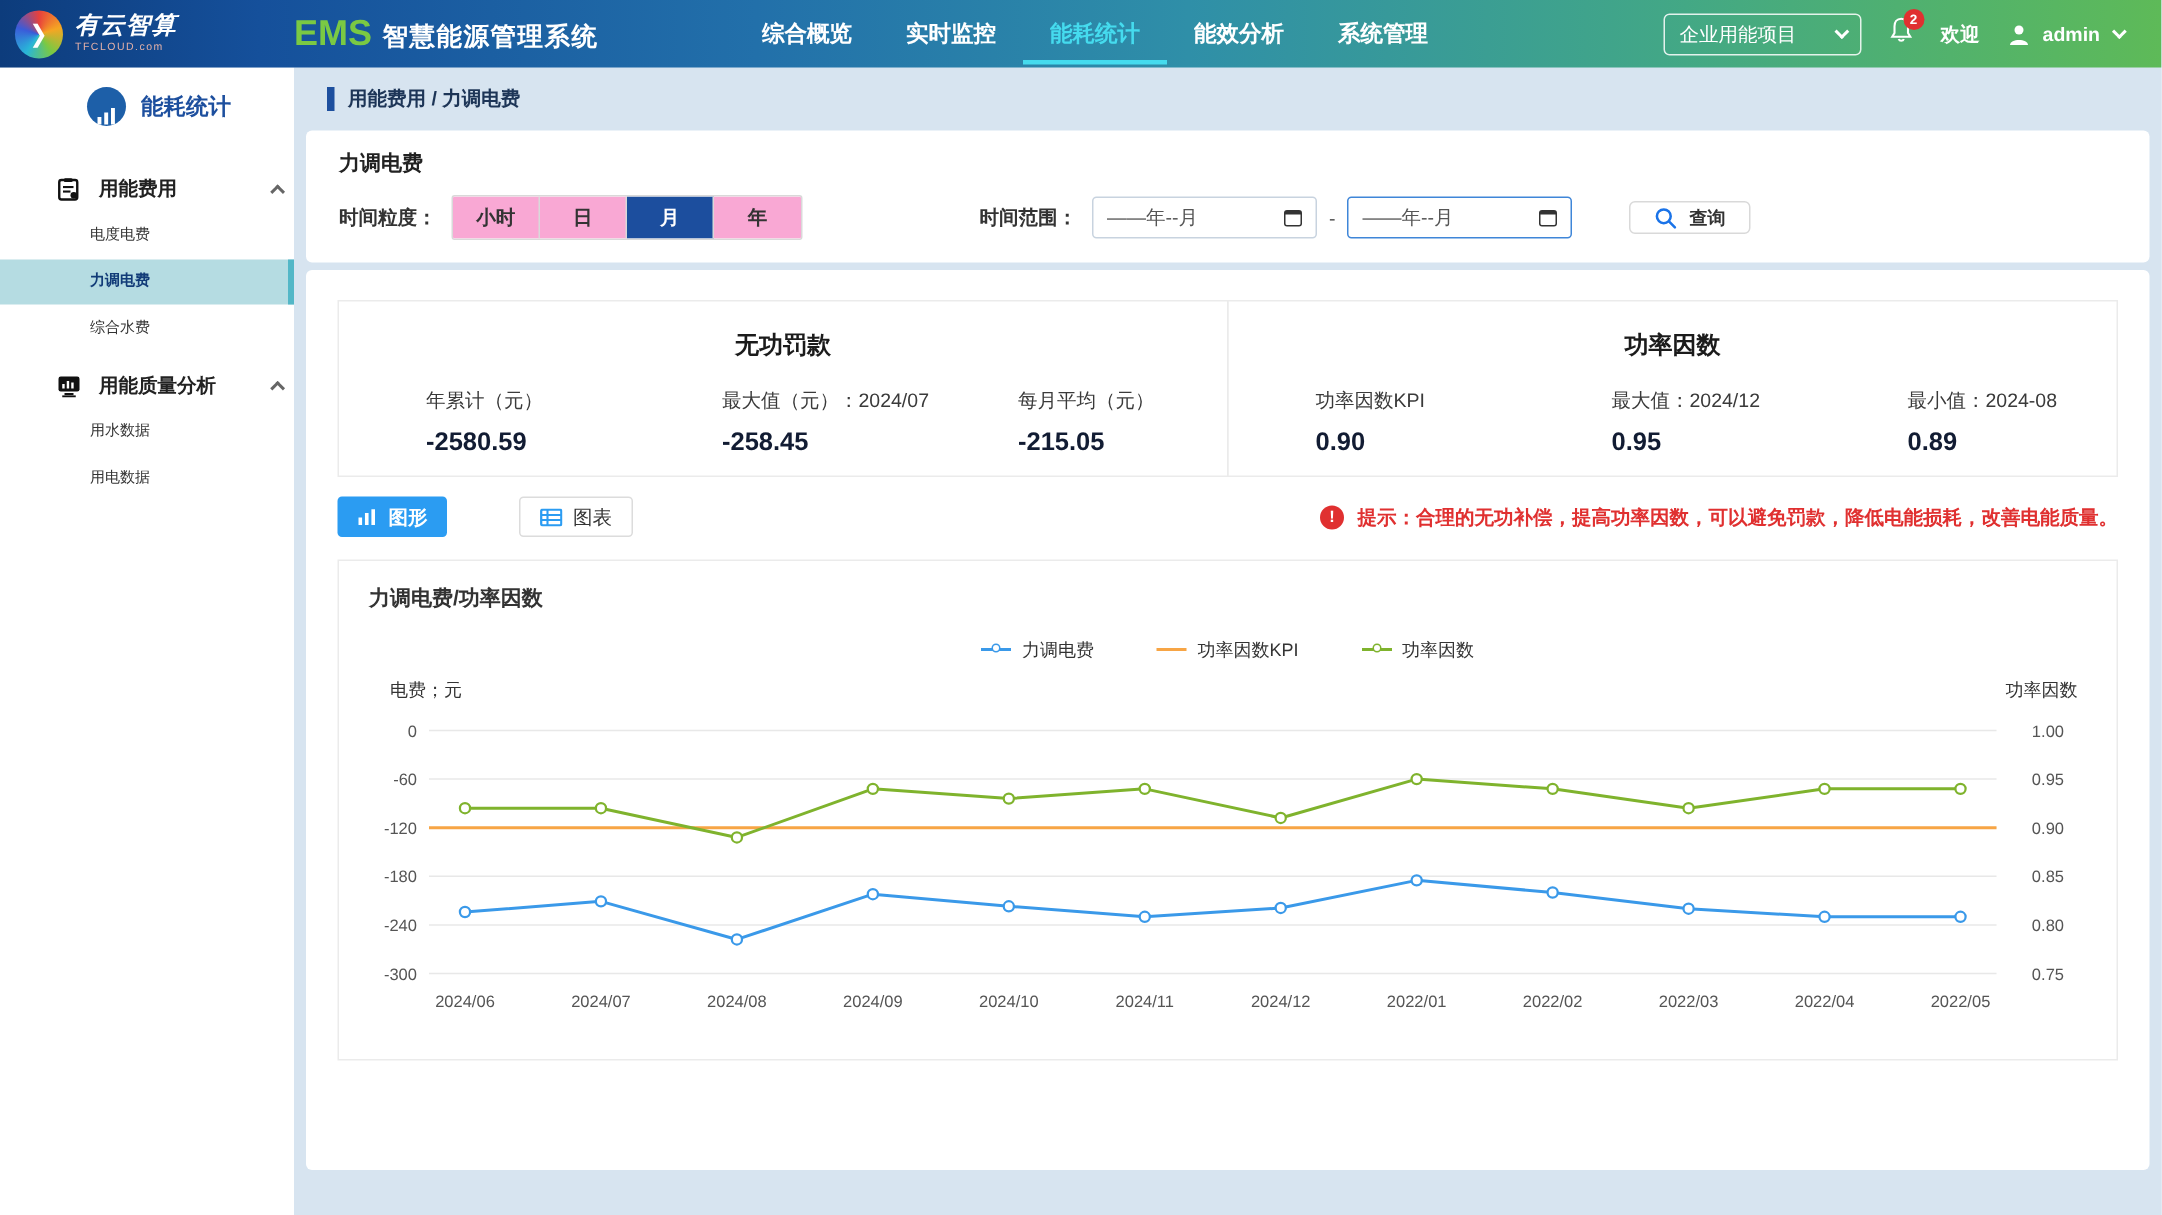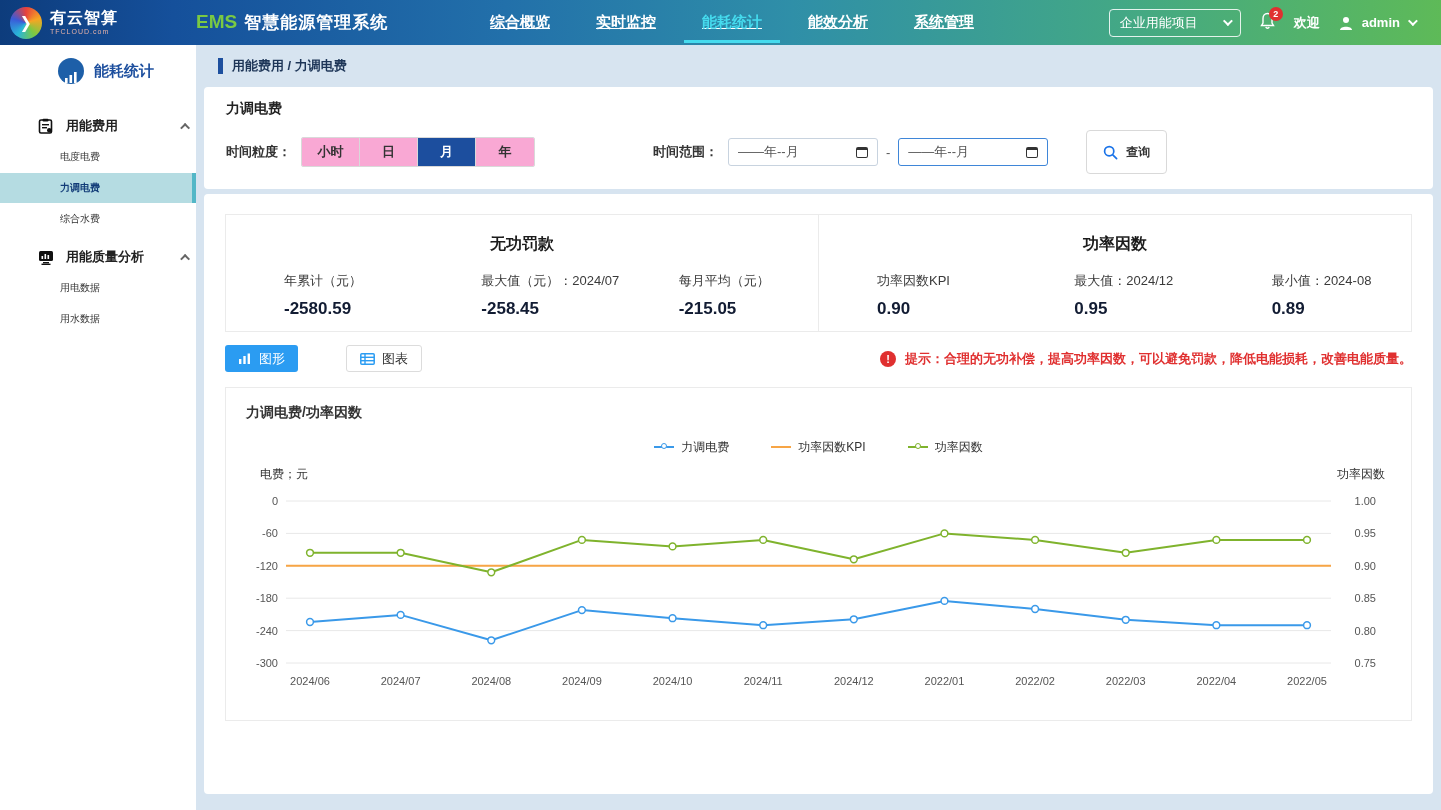--- a/index.html
+++ b/index.html
@@ -9,26 +9,26 @@
   
   .header { height:45px; display:flex; align-items:center;
     background:linear-gradient(90deg,#0d3c7c 0%,#15509b 12%,#2270aa 35%,#2f8fa8 55%,#43a885 78%,#5eba58 100%);
     color:#fff; position:relative; z-index:5; }
   .logo-area { width:196px; display:flex; align-items:center; padding-left:10px; flex:none; }
   .logo-circle { width:32px; height:32px; border-radius:50%;
     background:conic-gradient(#e8413c,#f5a623,#7ac943,#29b6d8,#3a5bd9,#e8413c);
     display:flex; align-items:center; justify-content:center; margin-right:8px; flex:none;}
   .logo-circle .glyph { color:#fff; font-weight:bold; font-size:16px; transform:scaleX(.9); }
   .logo-text-wrap { line-height:1; }
-  .logo-text { font-size:16px; font-weight:bold; letter-spacing:1px; }
+  .logo-text { font-size:16px; font-weight:bold; letter-spacing:1px;font-style:italic; }
   .logo-sub { font-size:7px; color:#e2b0a8; letter-spacing:1px; margin-top:2px; }
   .brand { display:flex; align-items:baseline; white-space:nowrap; }
-  .brand-ems { color:#7ac943; font-size:19px; font-weight:bold; margin-right:7px; }
+  .brand-ems { color:#7ac943; font-size:24px; font-weight:bold; margin-right:7px; }
   .brand-title { font-size:17px; font-weight:bold; letter-spacing:1px; }
-  .nav { display:flex; margin-left:auto; margin-right:auto; gap:10px; position:absolute; left:472px;text-decoration:underline; }
+  .nav { display:flex; margin-left:auto; margin-right:auto; gap:0; position:absolute; left:490px; }
   .nav-item { font-size:15px; font-weight:bold; padding:11px 18px 8px; cursor:pointer; border-bottom:3px solid transparent; }
   .nav-item.active { color:#45dbee; border-bottom-color:#45dbee; }
   .header-right { margin-left:auto; display:flex; align-items:center; gap:18px; padding-right:26px; }
   .project-select { border:1px solid rgba(255,255,255,.85); border-radius:4px; height:28px;
     display:flex; align-items:center; padding:0 10px; font-size:13px; width:132px; justify-content:space-between; cursor:pointer;}
   .chev { display:inline-block; width:7px; height:7px; border-right:2px solid #fff; border-bottom:2px solid #fff;
     transform:rotate(45deg) translateY(-2px); }
   .bell-wrap { position:relative; cursor:pointer; }
   .badge { position:absolute; top:-5px; right:-7px; background:#e03030; border-radius:8px; min-width:14px; height:14px;
     font-size:9px; display:flex; align-items:center; justify-content:center; padding:0 3px; font-weight:bold;}
@@ -65,38 +65,38 @@
     background:#f9a8d4; font-size:13px; color:#333; cursor:pointer; border-right:1px solid #d9d9d9; font-weight:bold;}
   .gbtn:last-child { border-right:none; }
   .gbtn.active { background:#1c4e9e; color:#fff; }
   .range-wrap { display:flex; align-items:center; margin-left:118px; gap:8px; }
   .date-input { width:150px; height:28px; border:1px solid #c8d3df; border-radius:3px; background:#fff;
     display:flex; align-items:center; padding:0 9px; justify-content:space-between; cursor:text;}
   .date-input.focused { border-color:#3f86d8; }
   .date-ph { font-size:13px; color:#555; }
   .cal-icon { width:12px; height:11px; border:1.6px solid #333; border-top-width:3px; border-radius:2px; }
   .sep { color:#555; font-size:13px; }
-  .query-btn { margin-left:38px; height:44px; border:1px solid #d9d9d9; border-radius:4px; background:#fff;
+  .query-btn { margin-left:38px; height:22px; border:1px solid #d9d9d9; border-radius:4px; background:#fff;
     display:flex; align-items:center; padding:0 16px; gap:8px; cursor:pointer; }
   .query-label { font-size:12px; font-weight:bold; color:#333; }
 
   .content-card { margin-top:5px; padding:20px 21px; height:600px; }
   .stats-row { display:flex; }
   .stat-box { flex:1; border:1px solid #ebebeb; height:118px; padding-top:19px; }
   .stat-box + .stat-box { margin-left:-1px; }
   .stat-title { text-align:center; font-size:16px; font-weight:bold; color:#1b1b1b; }
   .stat-items { display:flex; margin-top:17px; }
   .stat-item { flex:1; padding-left:58px; }
   .stat-label { font-size:13px; color:#3a3a3a; }
   .stat-value { font-size:17px; font-weight:bold; color:#121c33; margin-top:9px; }
 
   .toggle-row { display:flex; align-items:center; margin-top:13px; }
   .view-btn { height:27px; display:flex; align-items:center; gap:7px; padding:0 13px; border-radius:3px;
     font-size:13px; cursor:pointer; }
-  .view-btn.primary { background:#2b9cf2; color:#fff; font-weight:normal; }
+  .view-btn.primary { background:#2b9cf2; color:#fff; font-weight:bold; }
   .view-btn.ghost { background:#fff; border:1px solid #dcdcdc; color:#333; margin-left:48px; }
   .tip { margin-left:auto; display:flex; align-items:center; gap:9px; }
   .tip-icon { width:16px; height:16px; border-radius:50%; background:#e03030; color:#fff; font-size:11px;
     font-weight:bold; display:flex; align-items:center; justify-content:center; flex:none;}
   .tip-text { color:#e03030; font-size:13px; font-weight:bold; }
 
   .chart-box { border:1px solid #ebebeb; margin-top:15px; height:334px; padding:16px 20px 0; }
   .chart-title { font-size:14px; font-weight:bold; color:#333; }
   .legend-row { display:flex; justify-content:center; gap:42px; margin-top:16px; height:18px; align-items:center;}
   .legend-item { display:flex; align-items:center; gap:7px; cursor:pointer; }
@@ -192,22 +192,22 @@
             <rect x="3.5" y="6" width="1.6" height="3" fill="#fff"></rect>
             <rect x="6.5" y="4" width="1.6" height="5" fill="#fff"></rect>
             <rect x="9.5" y="5" width="1.6" height="4" fill="#fff"></rect>
             <rect x="5" y="12" width="6" height="1.4" fill="#111"></rect>
             <rect x="3.5" y="13.6" width="9" height="1.4" fill="#111"></rect>
           </svg>
         </span>
         <span class="glabel">用能质量分析</span>
         <span class="caret-up"></span>
       </div>
+      <div class="menu-item">用水数据</div>
       <div class="menu-item">用电数据</div>
-      <div class="menu-item">用水数据</div>
     </div>
   </div>
 
   <div class="main">
     <div class="breadcrumb-row">
       <span class="crumb-bar"></span>
       <span class="breadcrumb">用能费用 / 力调电费</span>
     </div>
 
     <div class="card filter-card">

